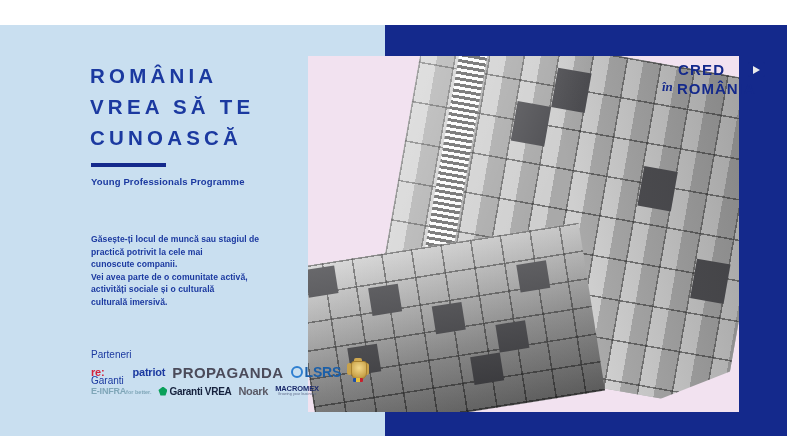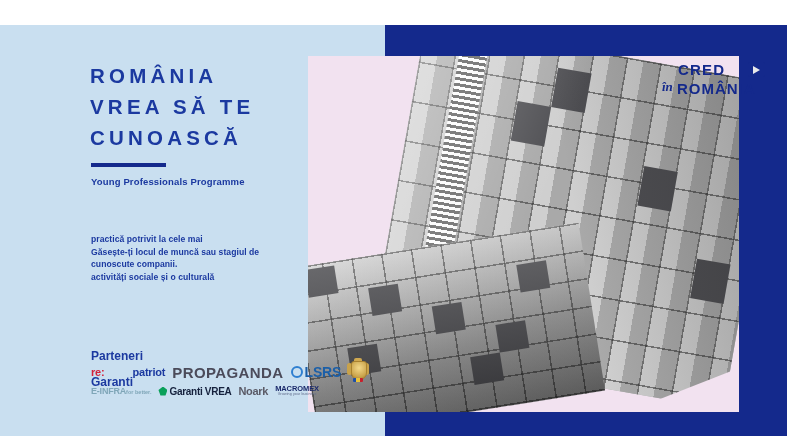--- a/index.html
+++ b/index.html
@@ -94,21 +94,21 @@
   .rule{position:absolute;left:91px;top:163px;width:75px;height:4px;background:#14298c;}
   .subtitle{position:absolute;left:91px;top:176px;color:#1b39a0;font-size:9.5px;
             font-weight:bold;letter-spacing:.15px;}
 
   
   .body-copy{position:absolute;left:91px;top:233px;width:212px;color:#1b39a0;
              font-size:8.6px;font-weight:bold;line-height:12.6px;letter-spacing:.05px;}
   .body-copy div{white-space:nowrap;}
 
   
-  .label{color:#1b39a0;font-size:12px;font-weight:bold;text-align:center;}
+  .label{color:#1b39a0;font-size:10px;font-weight:normal;text-align:center;}
   .lbl-parteneri{position:absolute;left:91px;top:349px;}
   .lbl-sponsori{position:absolute;left:91px;top:375px;}
 
   .row-partners{position:absolute;left:91px;top:359px;display:flex;align-items:center;gap:7px;}
   .row-sponsors{position:absolute;left:91px;top:385px;display:flex;align-items:center;gap:7px;}
 
   .lg-repatriot{font-size:11px;font-weight:bold;letter-spacing:-.2px;}
   .lg-repatriot .re{color:#d4213b;}
   .lg-repatriot .pt{color:#1b39a0;margin-left:28px;}
   .lg-propaganda{font-size:15px;color:#4b4b5a;letter-spacing:.4px;font-weight:600;}
@@ -185,24 +185,26 @@
 
   <div class="headline">
     <div>ROMÂNIA</div>
     <div>VREA SĂ TE</div>
     <div>CUNOASCĂ</div>
   </div>
   <div class="rule"></div>
   <div class="subtitle">Young Professionals Programme</div>
 
   <div class="body-copy">
+    <div>Găsește-ți locul de muncă sau stagiul de</div>
     <div>practică potrivit la cele mai</div>
-    <div>Găsește-ți locul de muncă sau stagiul de</div>
     <div>cunoscute companii.</div>
+    <div>Vei avea parte de o comunitate activă,</div>
     <div>activități sociale și o culturală</div>
+    <div>culturală imersivă.</div>
   </div>
 
   <div class="label lbl-parteneri">Parteneri</div>
   <div class="row-partners">
     <div class="lg-repatriot">
       <span class="re">re:</span><span class="pt">patriot</span>
     </div>
     <div class="lg-propaganda">PROPAGANDA</div>
     <div class="lg-lsrs">
       <span class="ring"></span>

